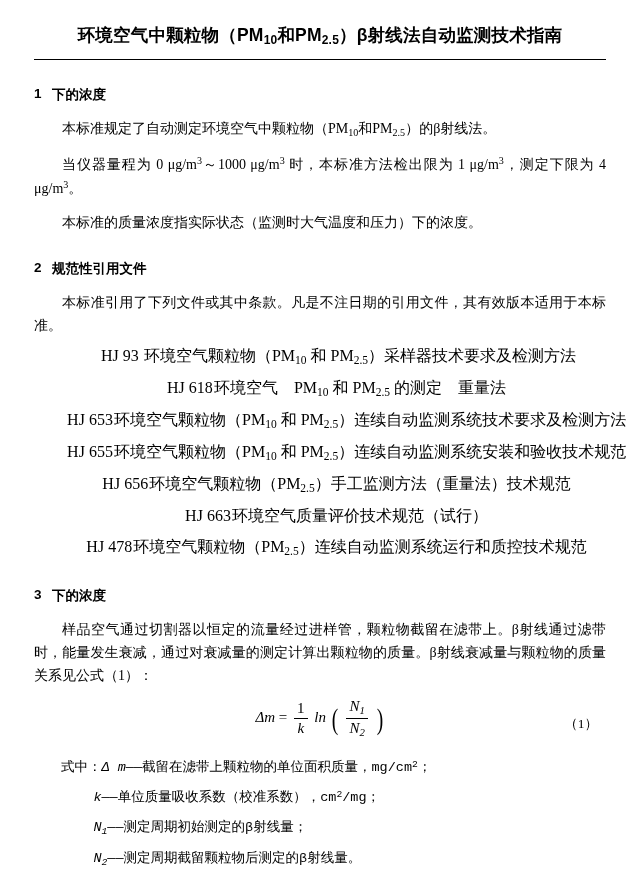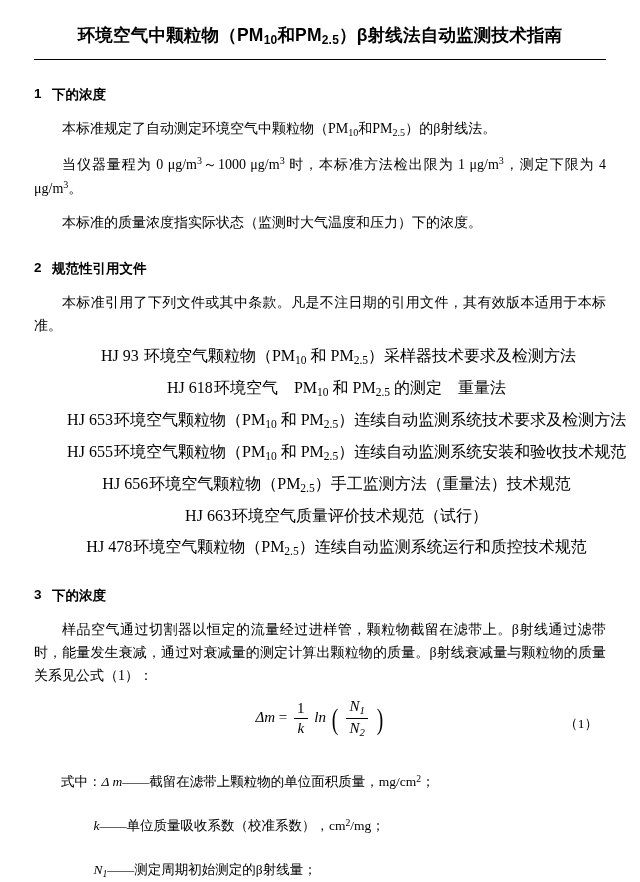--- a/index.html
+++ b/index.html
@@ -125,23 +125,24 @@
   .big-paren {
     display: inline-block;
     font-size: 30px;
     vertical-align: middle;
     line-height: 0.9;
     transform: scaleX(0.65);
   }
   .note-line {
     font-size: 13.5px;
     line-height: 1.6;
-    margin-top: 22px;
+    margin-top: 8px;
     padding-left: 2em;
     white-space: nowrap;
+    font-family: Liberation Mono, monospace;
   }
   .note-line.indent {
     padding-left: 4.4em;
   }
 </style>
 </head>
 <body>
 
 <div class="page">
 
@@ -222,14 +223,17 @@
 
   <div class="note-line">
     <span>式中：</span><span class="ital">Δ m</span>——截留在滤带上颗粒物的单位面积质量，mg/cm<sup>2</sup>；
   </div>
   <div class="note-line indent">
     <span class="ital">k</span>——单位质量吸收系数（校准系数），cm<sup>2</sup>/mg；
   </div>
   <div class="note-line indent">
     <span class="ital">N<sub>1</sub></span>——测定周期初始测定的β射线量；
   </div>
+  <div class="note-line indent">
+    <span class="ital">N<sub>2</sub></span>——测定周期截留颗粒物后测定的β射线量。
+  </div>
 
 </div>
 
 </body></html>

